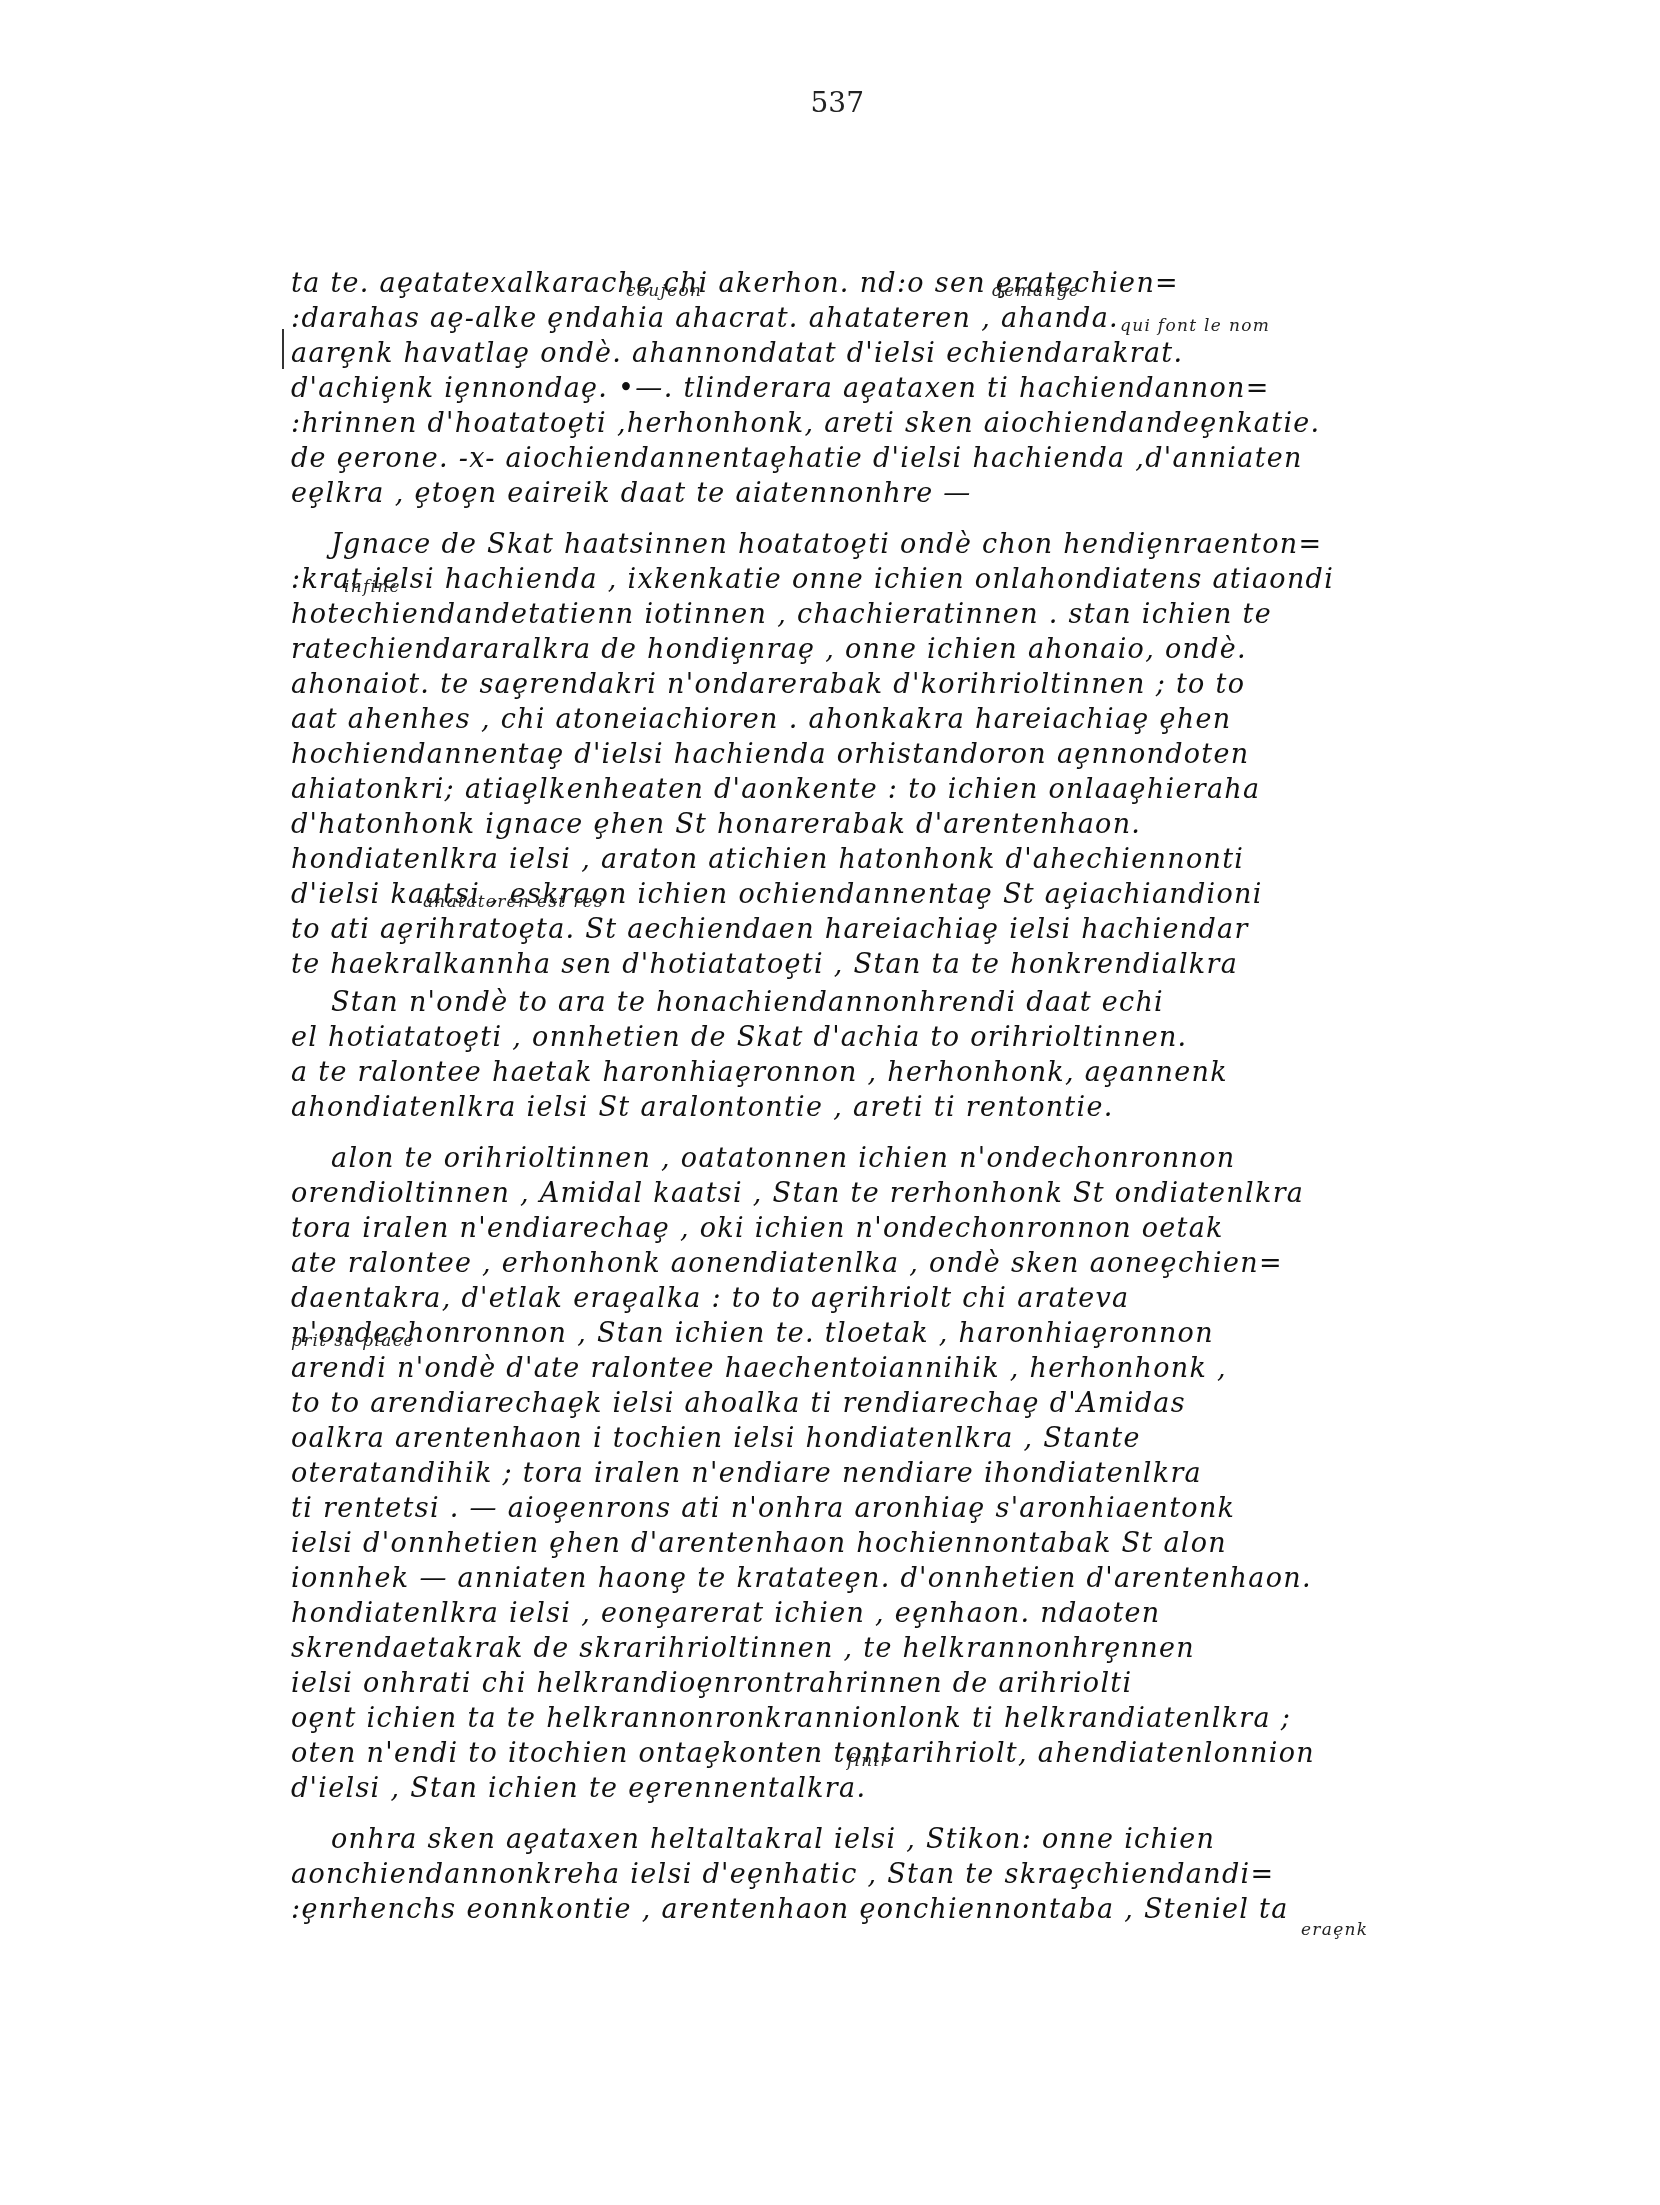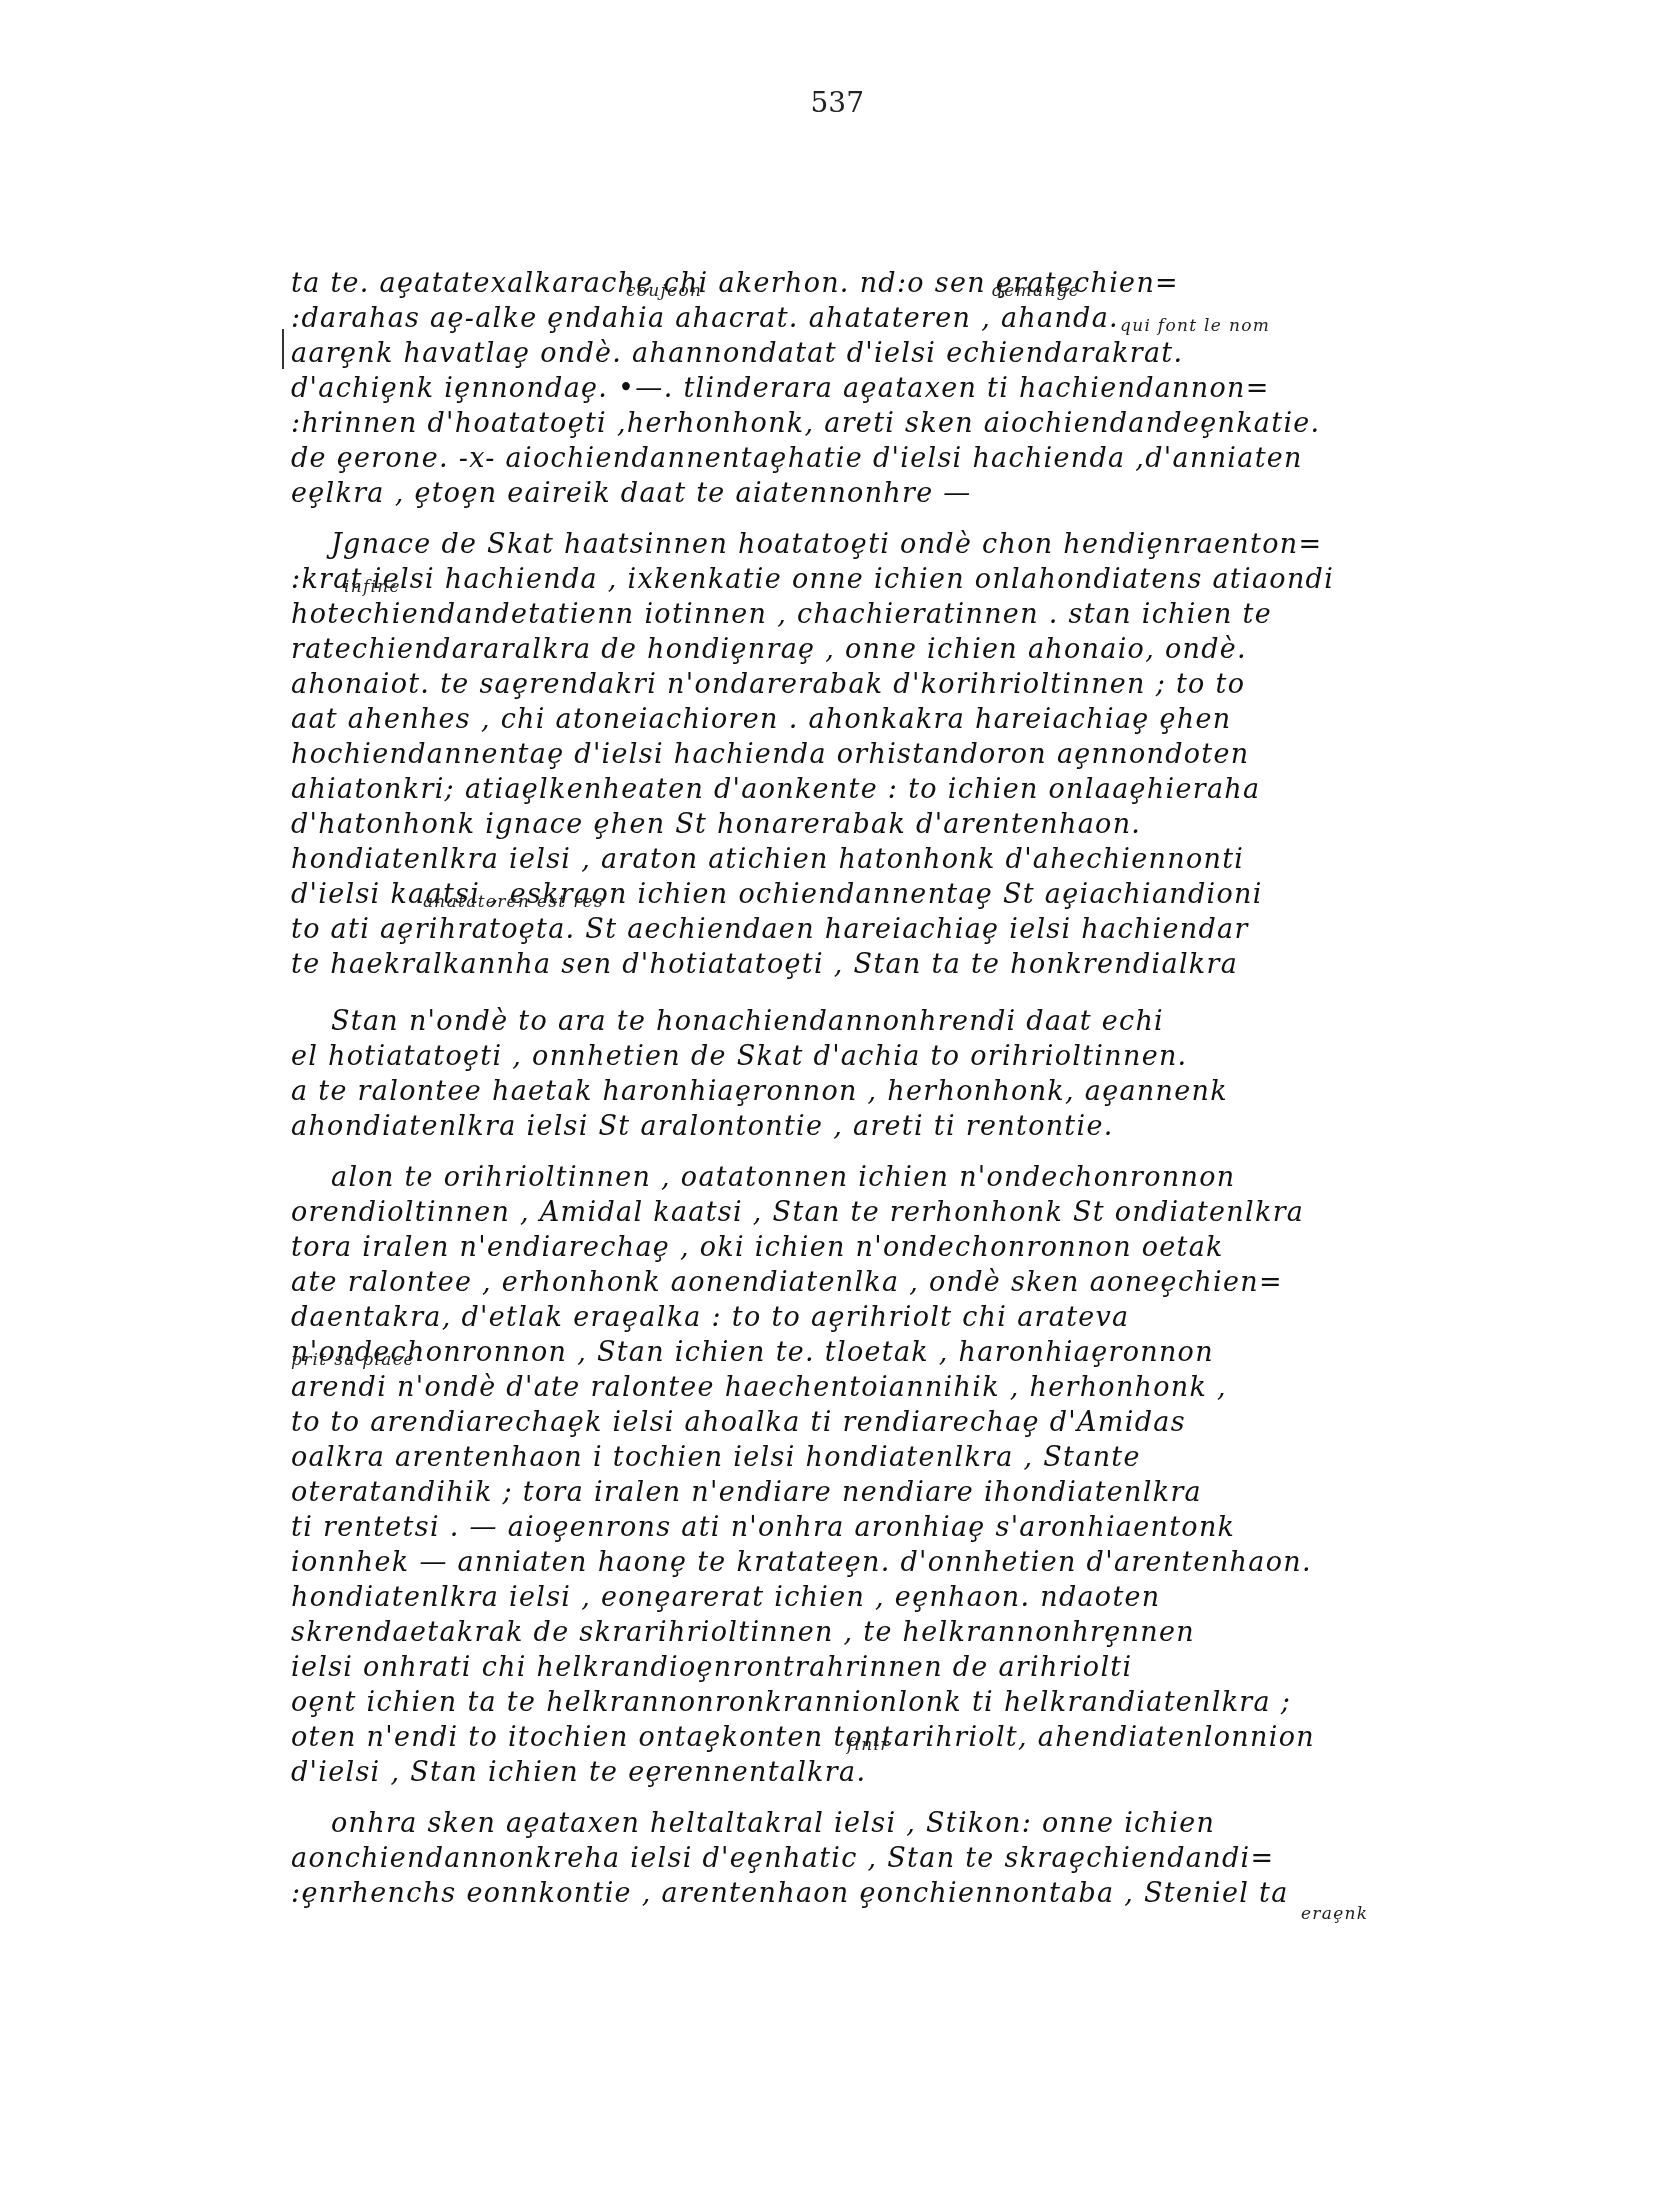--- a/index.html
+++ b/index.html
@@ -11,21 +11,21 @@
   .manuscript {
     position: absolute; left: 291px; top: 265px; width: 1129px;
     font-family: "DejaVu Serif", serif; font-style: italic;
     font-size: 27px; color: #111; letter-spacing: 1.3px;
   }
   .ms-line {
     height: 35px; line-height: 35px; white-space: nowrap; overflow: visible;
     position: relative;
   }
   .ms-line.indent { padding-left: 40px; margin-top: 16px; }
-  .ms-line.gap { margin-top: 22px; font-style: italic; }
+  .ms-line.gap { margin-top: 3px; font-style: italic; }
   .gloss {
     position: absolute; top: -17px; font-size: 17px; color: #222;
     line-height: 15px; font-style: italic;
   }
   .margin-mark {
     position: absolute; left: 282px; top: 329px; width: 1.8px; height: 40px; background: #333;
   }
 </style>
 </head>
 <body>
@@ -63,20 +63,21 @@
     <div class="ms-line"><span>orendioltinnen , Amidal kaatsi , Stan te rerhonhonk St ondiatenlkra</span></div>
     <div class="ms-line"><span>tora iralen n'endiarechaȩ , oki ichien n'ondechonronnon oetak</span></div>
     <div class="ms-line"><span>ate ralontee , erhonhonk aonendiatenlka , ondè sken aoneȩchien=</span></div>
     <div class="ms-line"><span>daentakra, d'etlak eraȩalka : to to aȩrihriolt chi arateva</span></div>
     <div class="ms-line"><span>n'ondechonronnon , Stan ichien te. tloetak , haronhiaȩronnon</span></div>
     <div class="ms-line"><span>arendi n'ondè d'ate ralontee haechentoiannihik , herhonhonk ,</span><span class="gloss" style="left: 0px;">prit sa place</span></div>
     <div class="ms-line"><span>to to arendiarechaȩk ielsi ahoalka ti rendiarechaȩ d'Amidas</span></div>
     <div class="ms-line"><span>oalkra arentenhaon i tochien ielsi hondiatenlkra , Stante</span></div>
     <div class="ms-line"><span>oteratandihik ; tora iralen n'endiare nendiare ihondiatenlkra</span></div>
     <div class="ms-line"><span>ti rentetsi . — aioȩenrons ati n'onhra aronhiaȩ s'aronhiaentonk</span></div>
+    <div class="ms-line"><span>ielsi d'onnhetien ȩhen d'arentenhaon hochiennontabak St alon</span></div>
     <div class="ms-line"><span>ionnhek — anniaten haonȩ te kratateȩn. d'onnhetien d'arentenhaon.</span></div>
     <div class="ms-line"><span>hondiatenlkra ielsi , eonȩarerat ichien , eȩnhaon. ndaoten</span></div>
     <div class="ms-line"><span>skrendaetakrak de skrarihrioltinnen , te helkrannonhrȩnnen</span></div>
     <div class="ms-line"><span>ielsi onhrati chi helkrandioȩnrontrahrinnen de arihriolti</span></div>
     <div class="ms-line"><span>oȩnt ichien ta te helkrannonronkrannionlonk ti helkrandiatenlkra ;</span></div>
     <div class="ms-line"><span>oten n'endi to itochien ontaȩkonten tontarihriolt, ahendiatenlonnion</span></div>
     <div class="ms-line"><span>d'ielsi , Stan ichien te eȩrennentalkra.</span><span class="gloss" style="left: 556px;">finir</span></div>
     <div class="ms-line indent"><span>onhra sken aȩataxen heltaltakral ielsi , Stikon: onne ichien</span></div>
     <div class="ms-line"><span>aonchiendannonkreha ielsi d'eȩnhatic , Stan te skraȩchiendandi=</span></div>
     <div class="ms-line"><span>:ȩnrhenchs eonnkontie , arentenhaon ȩonchiennontaba , Steniel ta</span><span class="gloss" style="left: 1010px; top: 31px;">eraȩnk</span></div>

